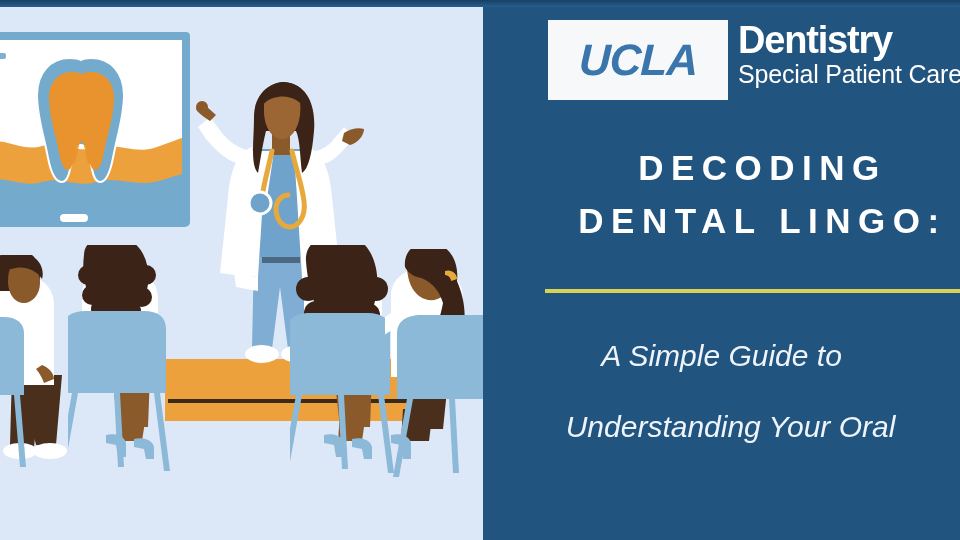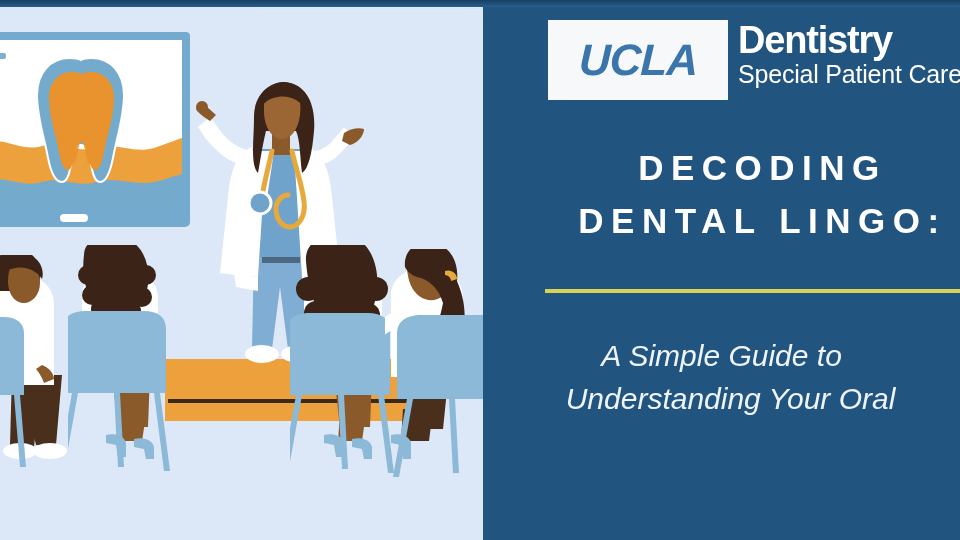--- a/index.html
+++ b/index.html
@@ -52,21 +52,21 @@
   .title-wrap{position:absolute;left:0;top:150px;width:559px;}
   .title-line{color:#ffffff;font-size:35px;font-weight:bold;letter-spacing:7.5px;
      text-align:center;line-height:1.0;white-space:nowrap;}
   .title-line.l2{margin-top:18px;}
 
   .rule{position:absolute;left:62px;top:289px;width:420px;height:4px;background:#d8d356;}
 
   .subtitle{position:absolute;left:0;top:335px;width:477px;color:#eef4fa;
      font-size:30px;font-style:italic;font-weight:normal;line-height:1.42;
      text-align:center;white-space:nowrap;}
-  .sub-l2{margin-left:18px;}
+  .sub-l2{margin-left:18px;margin-top:28px;}
 </style>
 </head>
 <body>
 
 <div class="slide">
 
   <div class="top-strip"></div>
   <div class="top-strip-grad"></div>
 
   <div class="left-panel">

